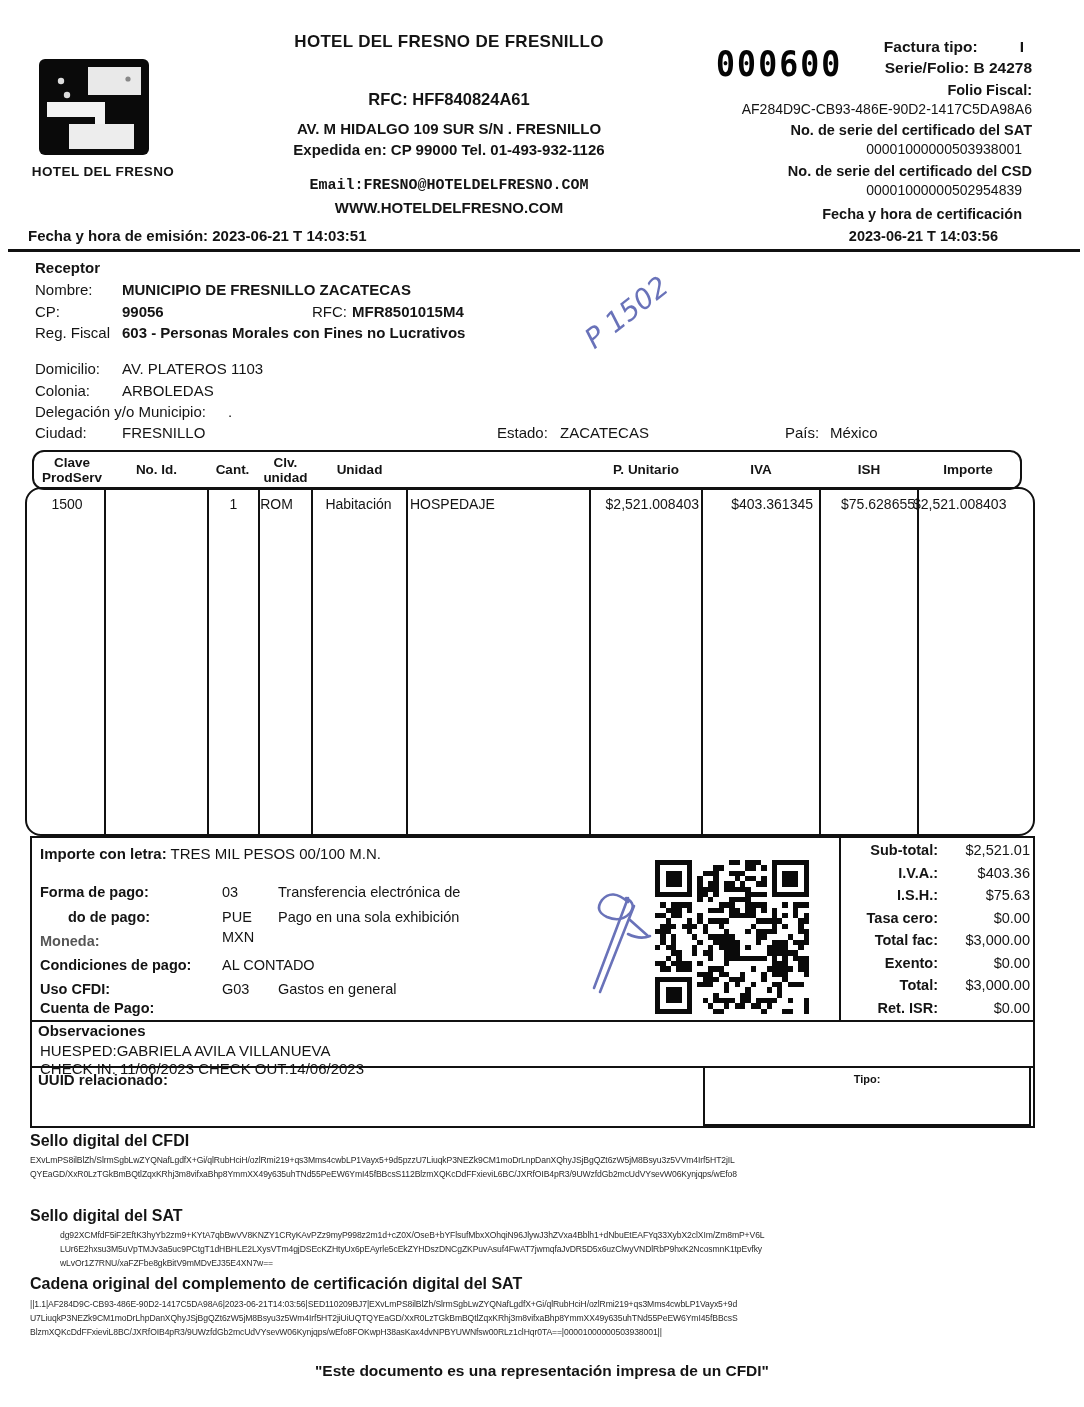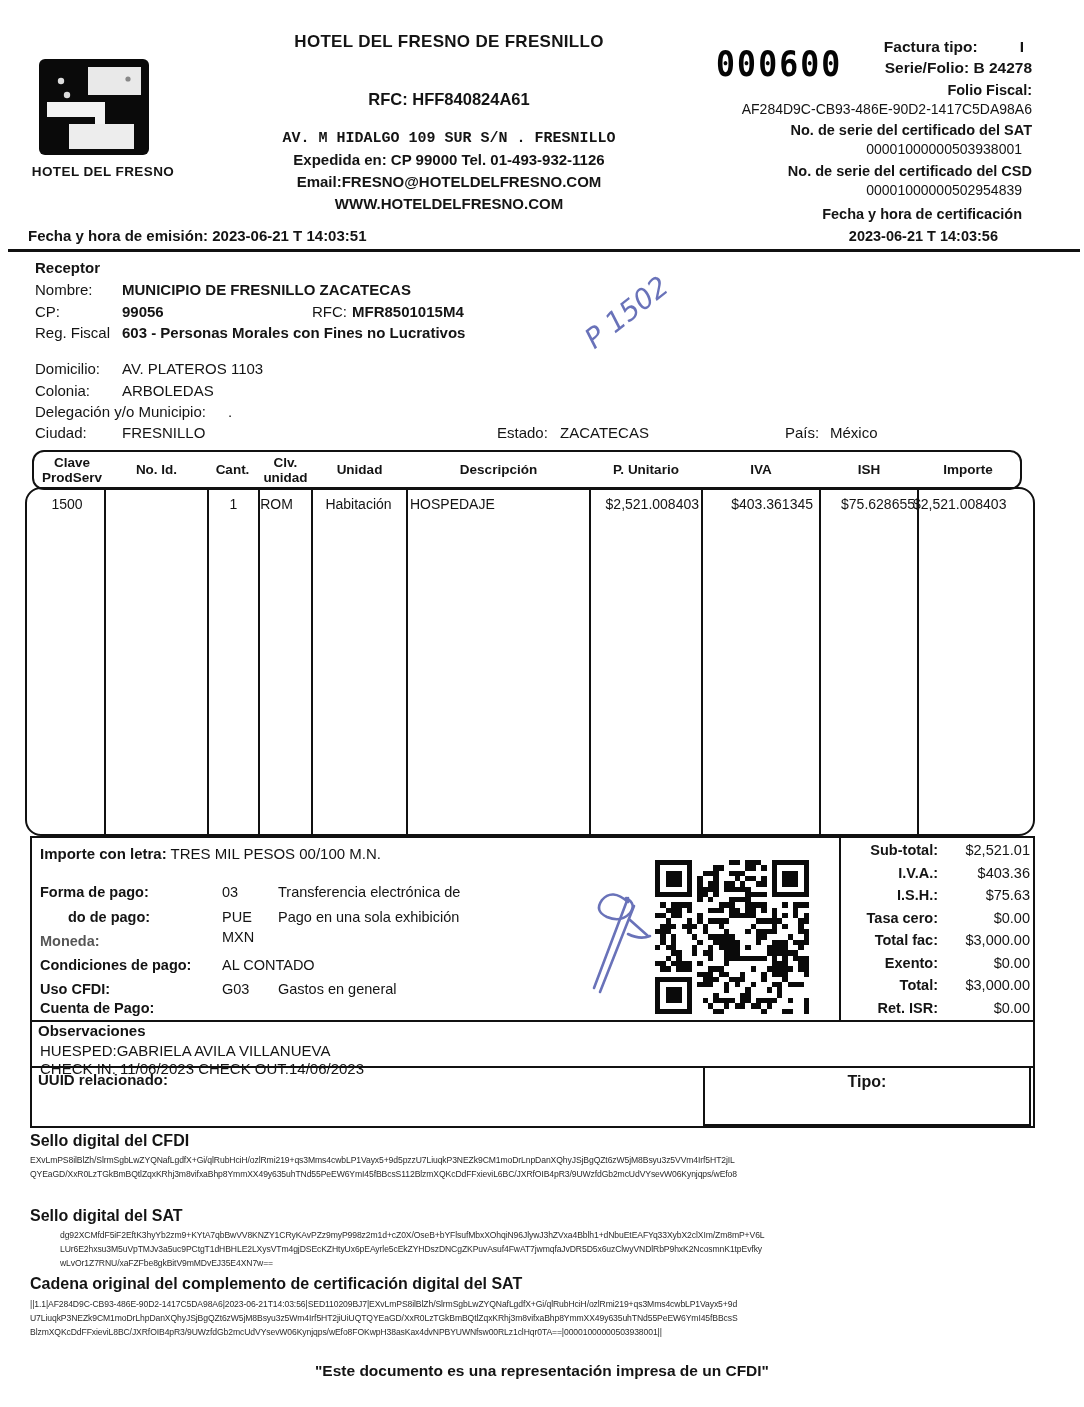--- a/index.html
+++ b/index.html
@@ -44,23 +44,23 @@
       <circle cx="23" cy="23" r="3.2" fill="#dcdcdc"></circle>
       <circle cx="29" cy="37" r="3.2" fill="#dcdcdc"></circle>
       <circle cx="90" cy="21" r="2.6" fill="#888"></circle>
     </svg>
     <div class="b" style="font-size:13.5px;letter-spacing:0.4px;margin-top:2px;margin-left:-28px;width:186px;text-align:center;">HOTEL DEL FRESNO</div>
   </div>
 
   <div class="abs ctr" style="left:234px;top:32px;width:430px;">
     <div class="b" style="font-size:17px;letter-spacing:0.3px;">HOTEL DEL FRESNO DE FRESNILLO</div>
     <div class="b" style="font-size:16.5px;margin-top:38px;">RFC: HFF840824A61</div>
-    <div class="sb t15" style="margin-top:21px;font-family:Liberation Mono, monospace;">AV. M HIDALGO 109 SUR S/N . FRESNILLO</div>
+    <div class="sb t15" style="margin-top:11px;">AV. M HIDALGO 109 SUR S/N . FRESNILLO</div>
     <div class="b t15" style="margin-top:4px;">Expedida en: CP 99000    Tel. 01-493-932-1126</div>
-    <div class="b t15" style="margin-top:5px;">Email:FRESNO@HOTELDELFRESNO.COM</div>
+    <div class="b t15" style="margin-top:19px;font-family:Liberation Mono, monospace;">Email:FRESNO@HOTELDELFRESNO.COM</div>
     <div class="b t15" style="margin-top:5px;">WWW.HOTELDELFRESNO.COM</div>
   </div>
 
   <div class="abs stamp" style="left:716px;top:42px;">000600</div>
 
   <div class="abs b" style="top:38px;right:60px;font-size:15.5px;">
     <span>Factura tipo:</span><span style="display:inline-block;width:42px;"></span><span>I</span>
   </div>
   <div class="abs b" style="top:59px;right:52px;font-size:15.5px;">Serie/Folio: B 24278</div>
   <div class="abs b" style="top:82px;right:52px;font-size:14.5px;margin-left:8px;">Folio Fiscal:</div>
@@ -99,21 +99,20 @@
   <div class="abs t15" style="left:830px;top:424px;">México</div>
 
   <div class="abs hand" style="left:578px;top:296px;font-size:28px;transform:rotate(-38deg);font-family:'DejaVu Sans',sans-serif;">P 1502</div>
 
   <div class="box" style="left:32px;top:450px;width:990px;height:40px;border-radius:12px;"></div>
   <div class="hdrcell" style="left:36px;top:451px;width:72px;">Clave ProdServ</div>
   <div class="hdrcell" style="left:108px;top:451px;width:97px;">No. Id.</div>
   <div class="hdrcell" style="left:207px;top:451px;width:51px;">Cant.</div>
   <div class="hdrcell" style="left:258px;top:451px;width:55px;">Clv. unidad</div>
   <div class="hdrcell" style="left:313px;top:451px;width:93px;">Unidad</div>
-  <div class="hdrcell" style="left:408px;top:451px;width:181px;">Descripción</div>
   <div class="hdrcell" style="left:591px;top:451px;width:110px;">P. Unitario</div>
   <div class="hdrcell" style="left:703px;top:451px;width:116px;">IVA</div>
   <div class="hdrcell" style="left:821px;top:451px;width:96px;">ISH</div>
   <div class="hdrcell" style="left:917px;top:451px;width:102px;">Importe</div>
 
   <div class="box" style="left:25px;top:487px;width:1010px;height:349px;border-radius:16px;"></div>
   <div class="line" style="left:104px;top:489px;width:2px;height:345px;"></div>
   <div class="line" style="left:207px;top:489px;width:2px;height:345px;"></div>
   <div class="line" style="left:258px;top:489px;width:2px;height:345px;"></div>
   <div class="line" style="left:311px;top:489px;width:2px;height:345px;"></div>
@@ -593,21 +592,21 @@
   <div class="totvalue" style="left:938px;top:977px;">$3,000.00</div>
   <div class="totlabel" style="left:841px;top:1000px;">Ret. ISR:</div>
   <div class="totvalue" style="left:938px;top:1000px;">$0.00</div>
 
   <div class="abs b t15" style="left:38px;top:1022px;">Observaciones</div>
   <div class="abs t15" style="left:40px;top:1042px;">HUESPED:GABRIELA AVILA VILLANUEVA</div>
   <div class="abs t15" style="left:40px;top:1060px;">CHECK IN: 11/06/2023 CHECK OUT:14/06/2023</div>
 
   <div class="abs b t15" style="left:38px;top:1071px;">UUID relacionado:</div>
   <div class="abs" style="left:703px;top:1066px;width:328px;height:60px;border:2px solid #111;box-sizing:border-box;">
-    <div class="b ctr" style="font-size:16px;margin-top:5px;">Tipo:</div>
+    <div class="b ctr" style="font-size:11px;margin-top:5px;">Tipo:</div>
   </div>
 
   <div class="abs sealhead" style="left:30px;top:1132px;">Sello digital del CFDI</div>
   <div class="abs" style="left:30px;top:1153px;width:1048px;">
     <div class="tiny">EXvLmPS8ilBlZh/SlrmSgbLwZYQNafLgdfX+Gi/qlRubHciH/ozlRmi219+qs3Mms4cwbLP1Vayx5+9d5pzzU7LiuqkP3NEZk9CM1moDrLnpDanXQhyJSjBgQZt6zW5jM8Bsyu3z5VVm4Irf5HT2jIL</div>
     <div class="tiny">QYEaGD/XxR0LzTGkBmBQtlZqxKRhj3m8vifxaBhp8YmmXX49y635uhTNd55PeEW6YmI45fBBcsS112BlzmXQKcDdFFxieviL6BC/JXRfOIB4pR3/9UWzfdGb2mcUdVYsevW06Kynjqps/wEfo8</div>
   </div>
 
   <div class="abs sealhead" style="left:30px;top:1207px;">Sello digital del SAT</div>
   <div class="abs" style="left:30px;top:1228px;width:1048px;margin-left:30px;">

